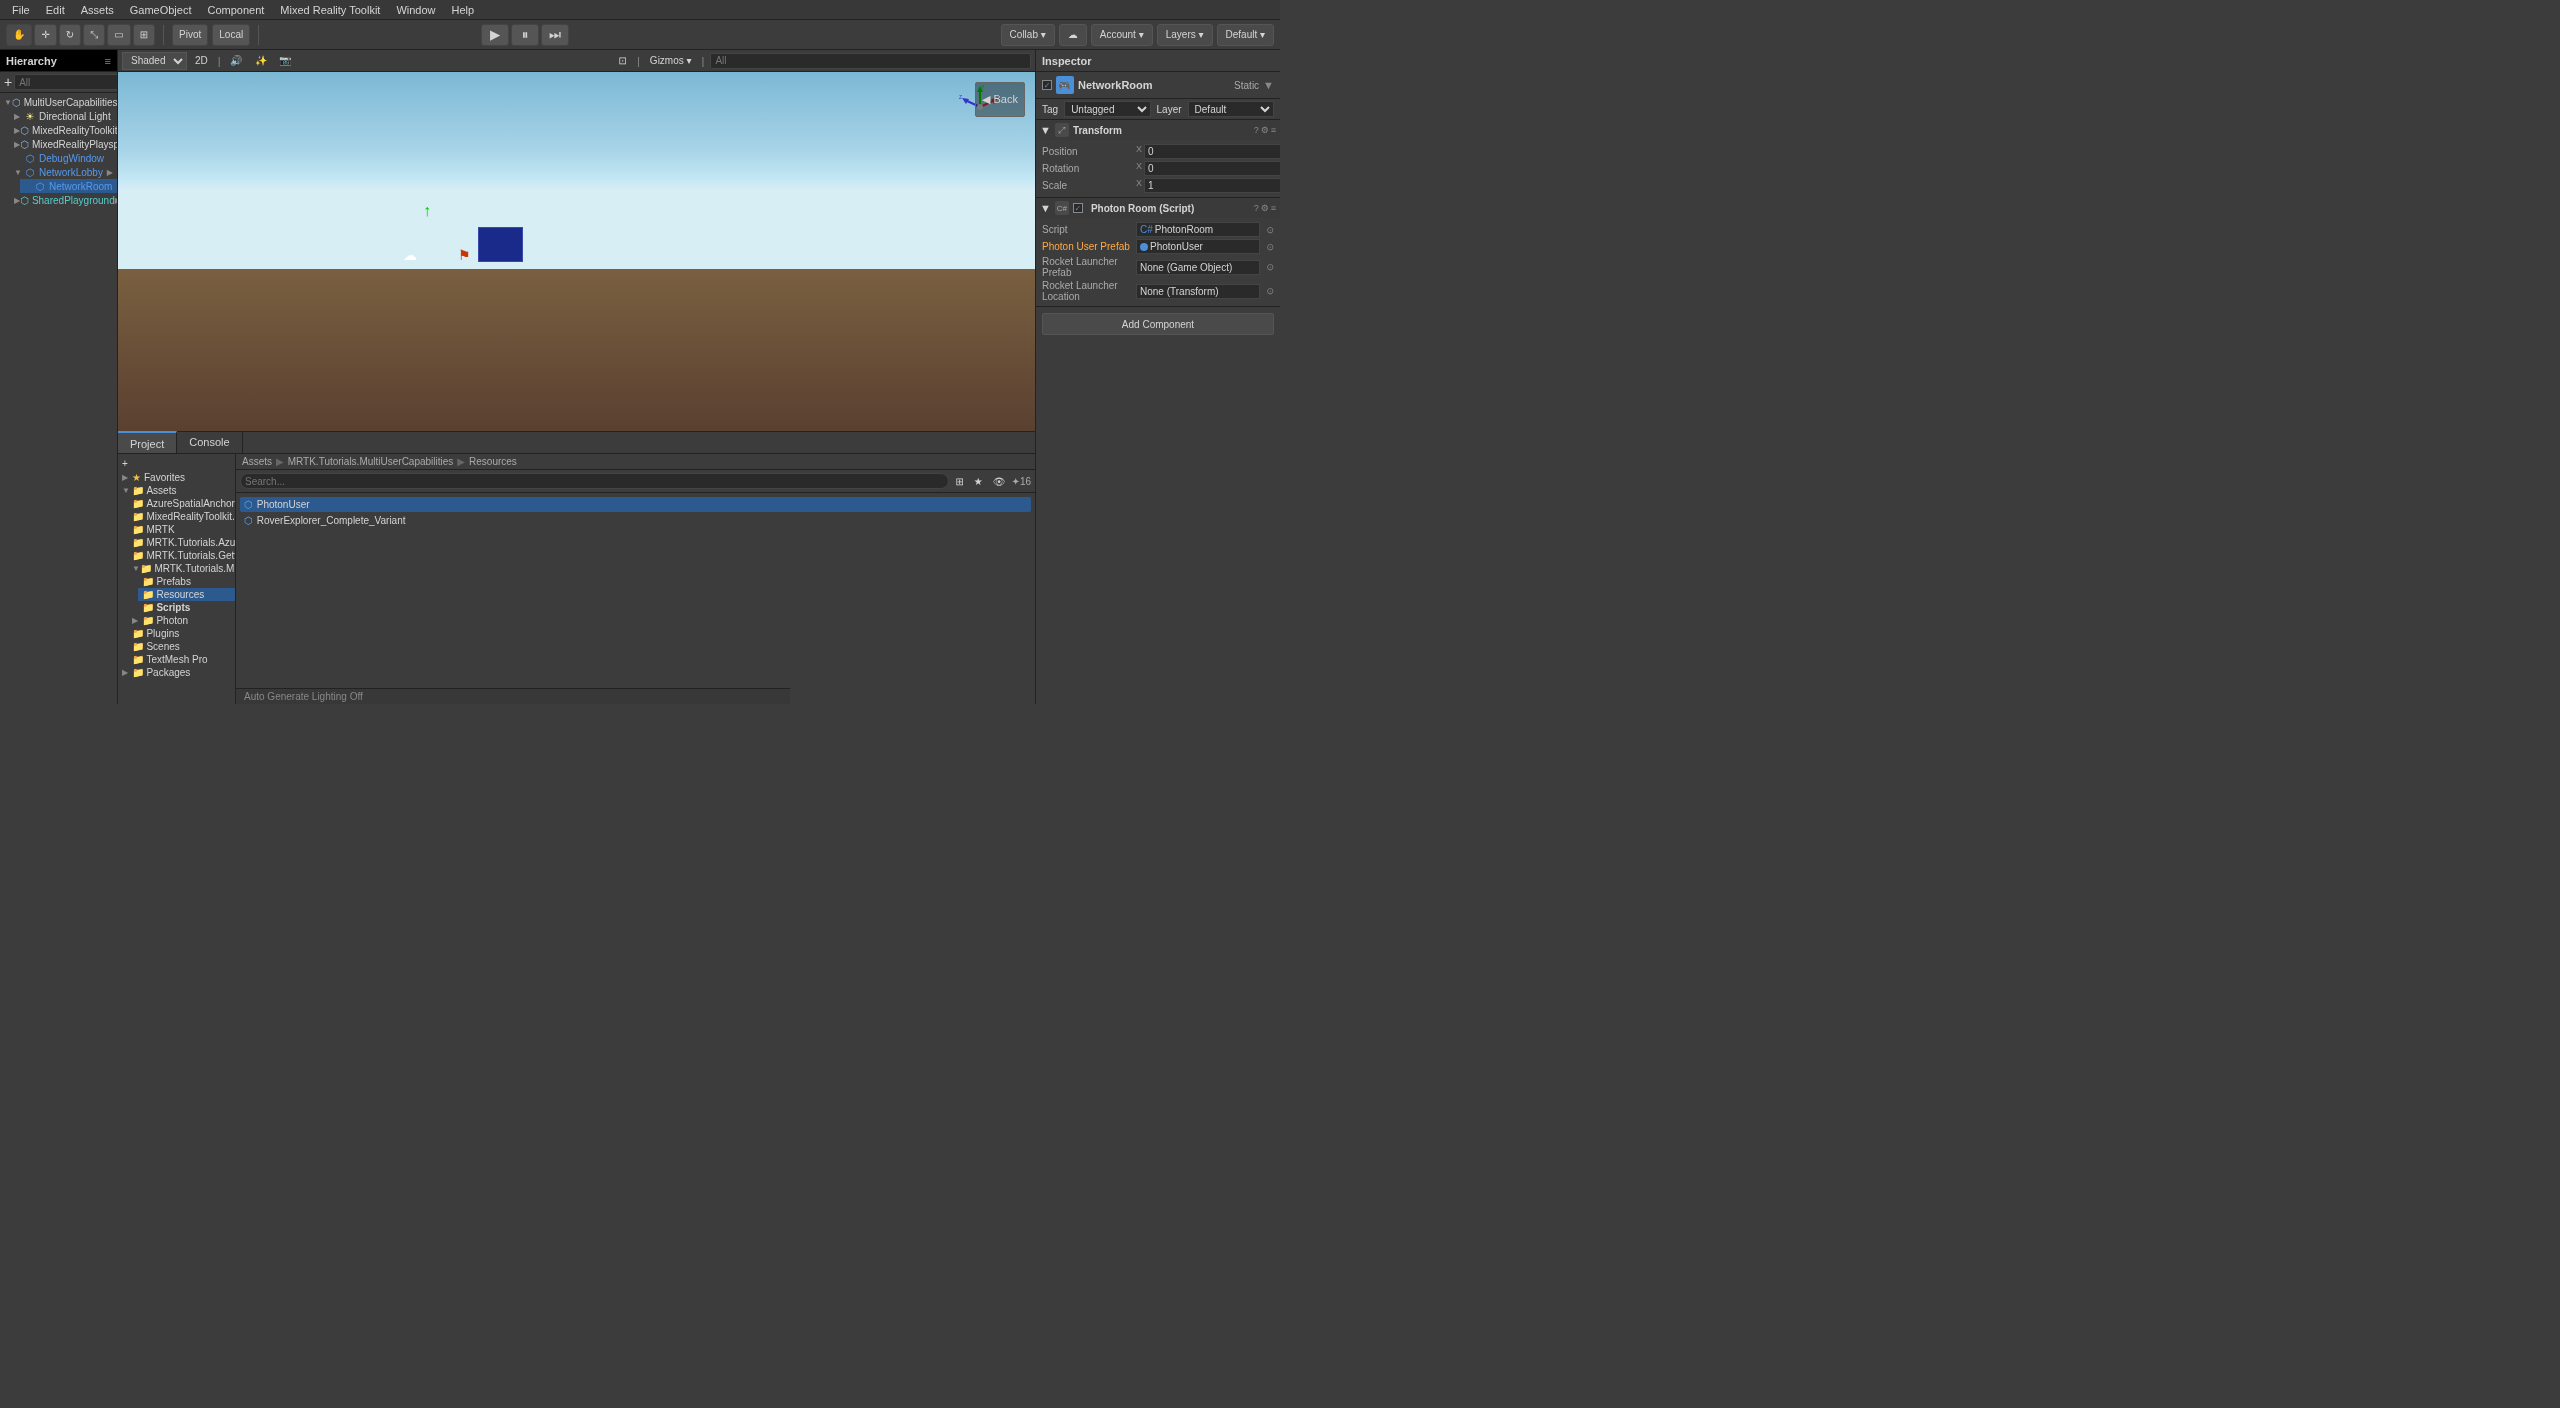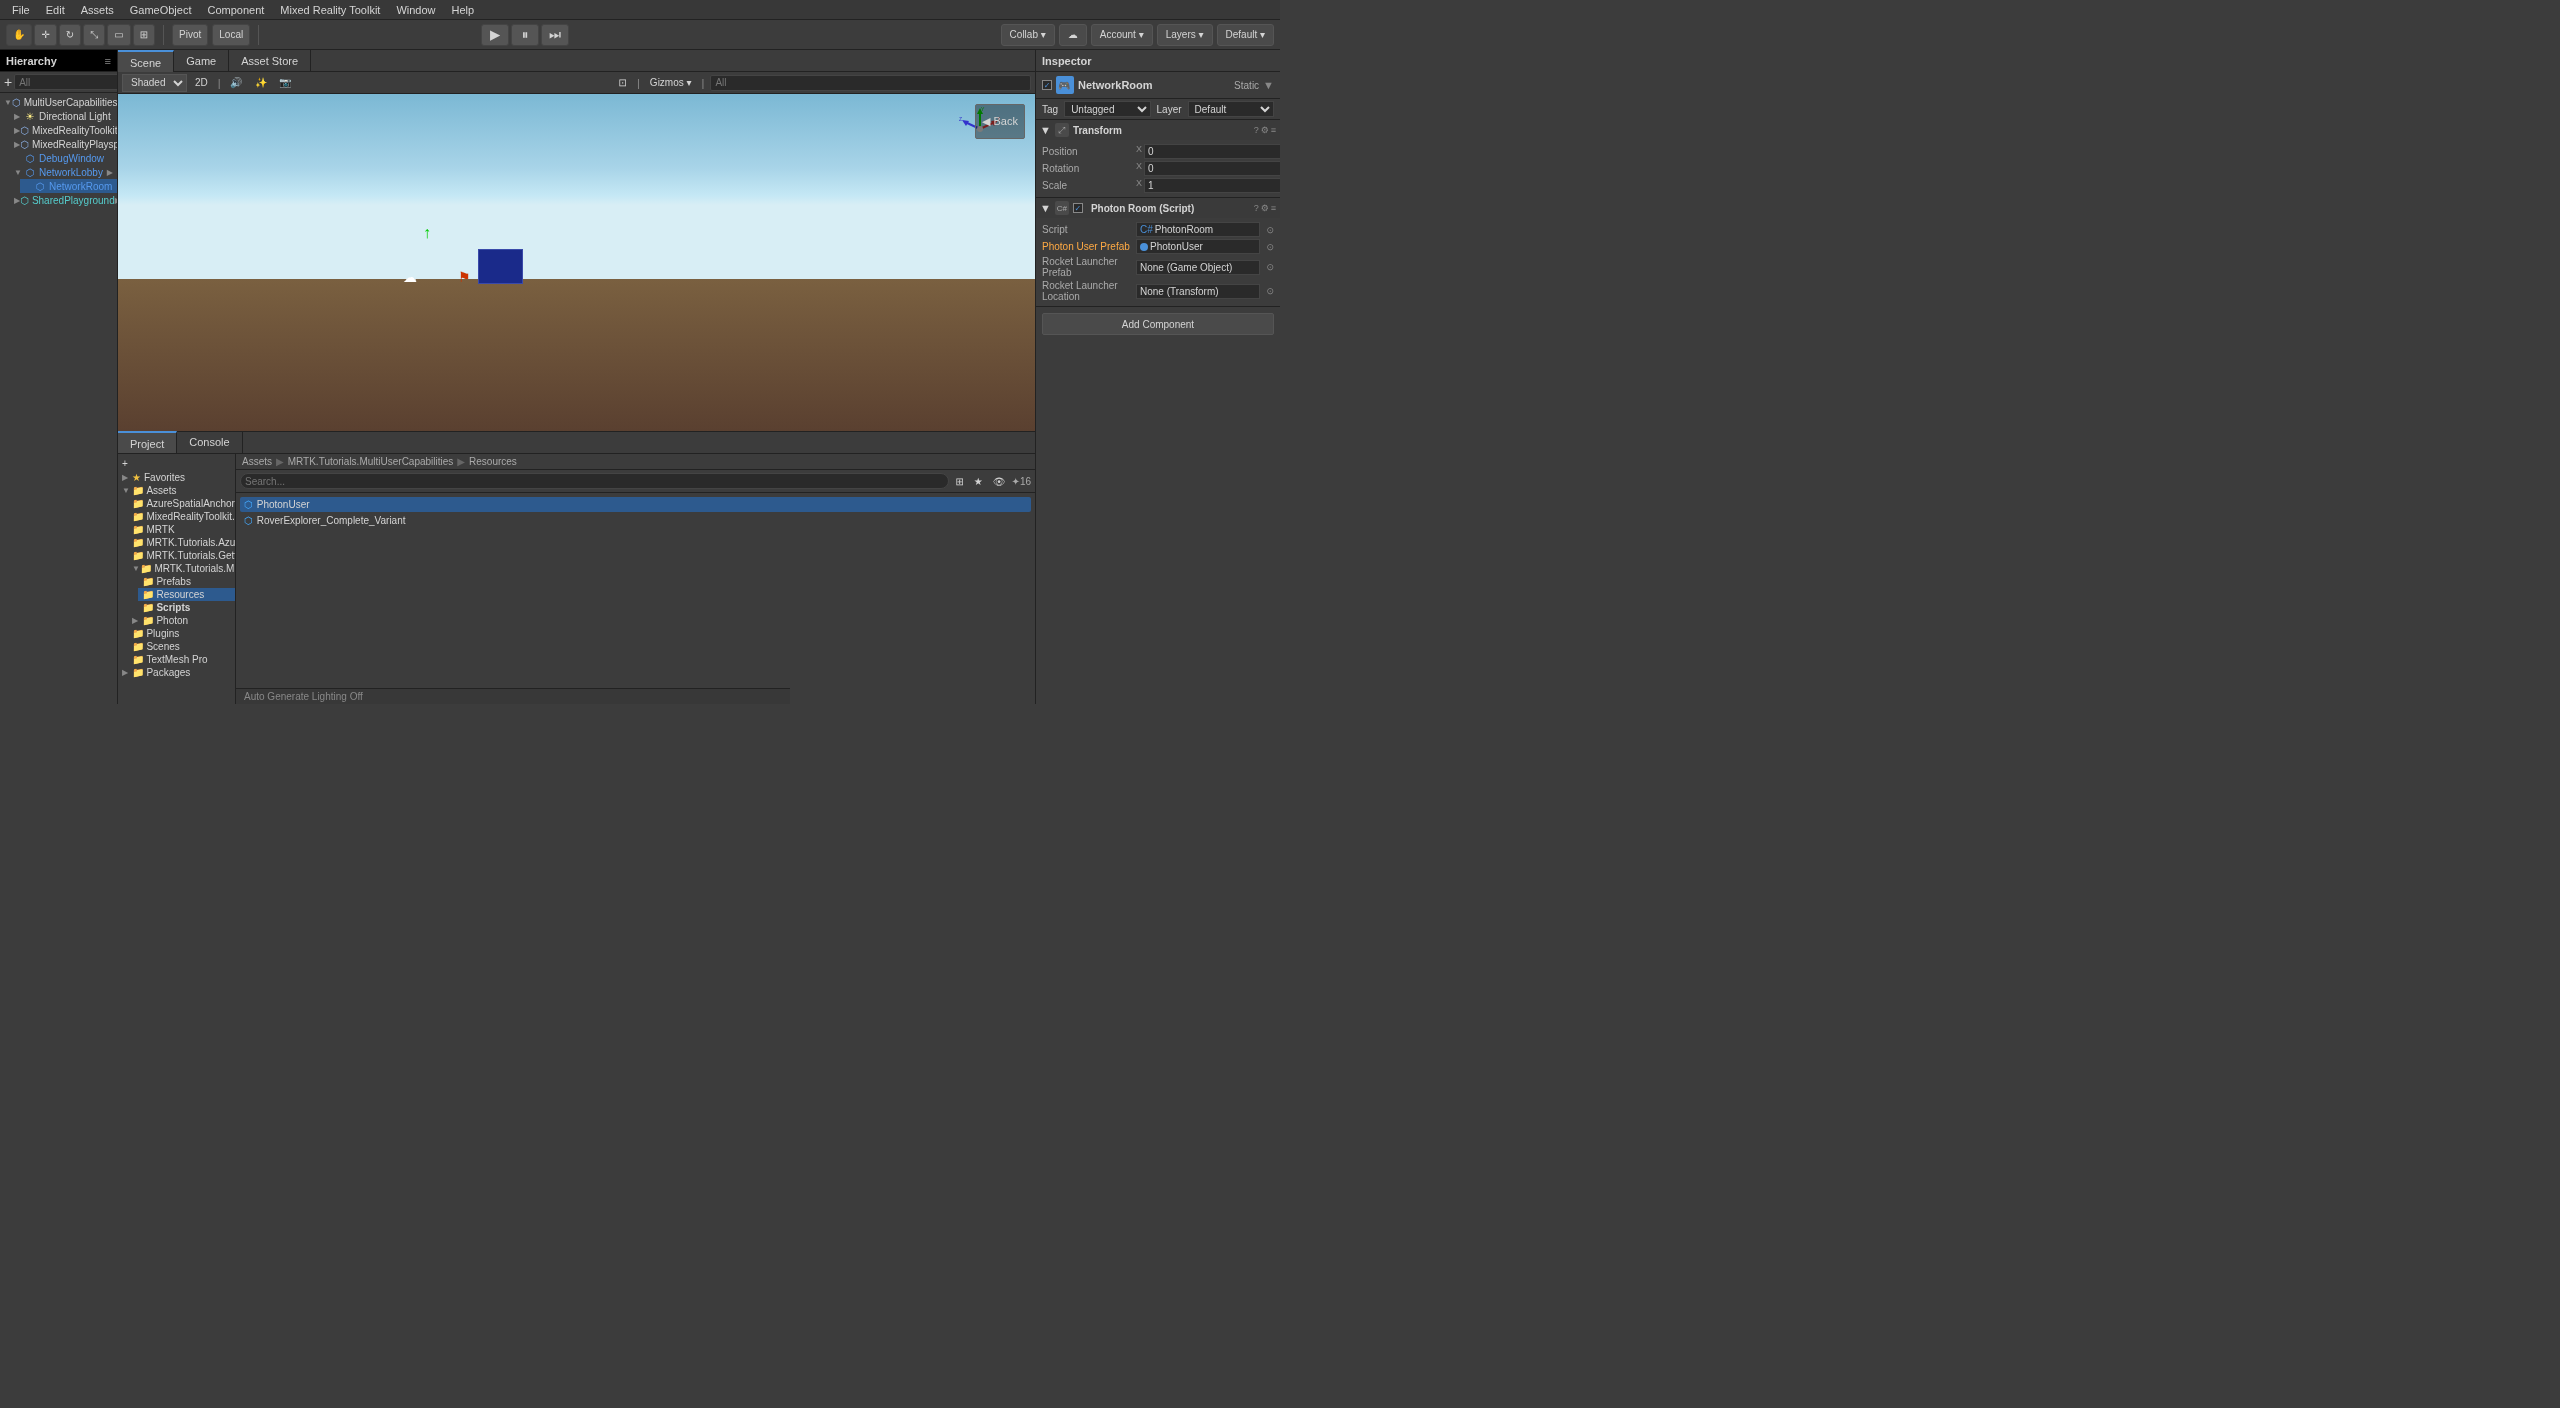--- a/index.html
+++ b/index.html
@@ -204,25 +204,20 @@
         <span class="tree-label cyan">SharedPlayground</span>
         <span style="margin-left:auto; color:#888; font-size:8px;">▶</span>
       </div>
     </div>
   </div>
 
   <div style="flex:1; display:flex; flex-direction:column;">
 
     <div id="scene-area" style="flex:1; display:flex; flex-direction:column;">
 
-      <div id="scene-tabs">
-        <div class="scene-tab active">Scene</div>
-        <div class="scene-tab">Game</div>
-        <div class="scene-tab">Asset Store</div>
-      </div>
 
       <div id="scene-toolbar">
         <select class="scene-tool-dropdown">
           <option>Shaded</option>
         </select>
         <button class="scene-tool-btn">2D</button>
         <span style="color:#888; margin: 0 2px;">|</span>
         <button class="scene-tool-btn">🔊</button>
         <button class="scene-tool-btn">✨</button>
         <button class="scene-tool-btn">📷</button>

